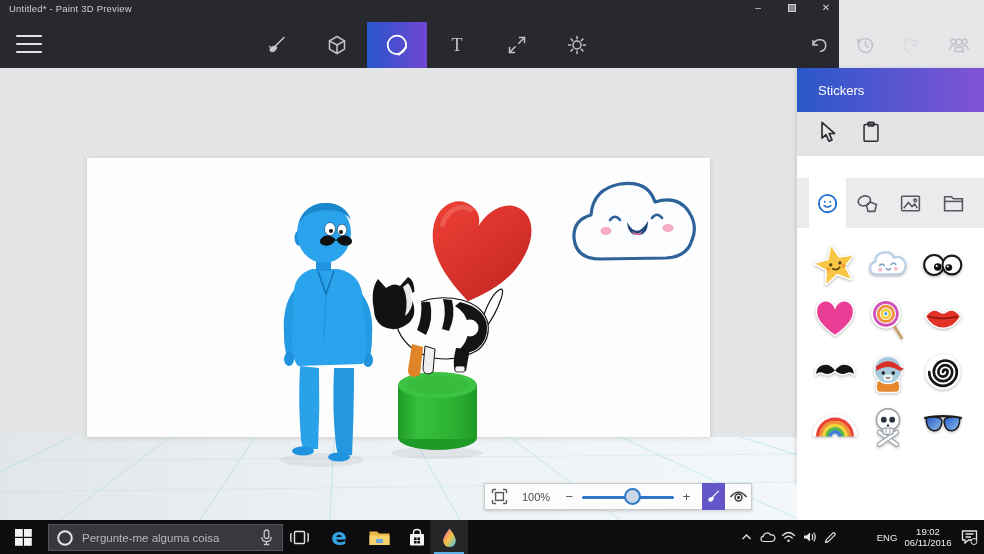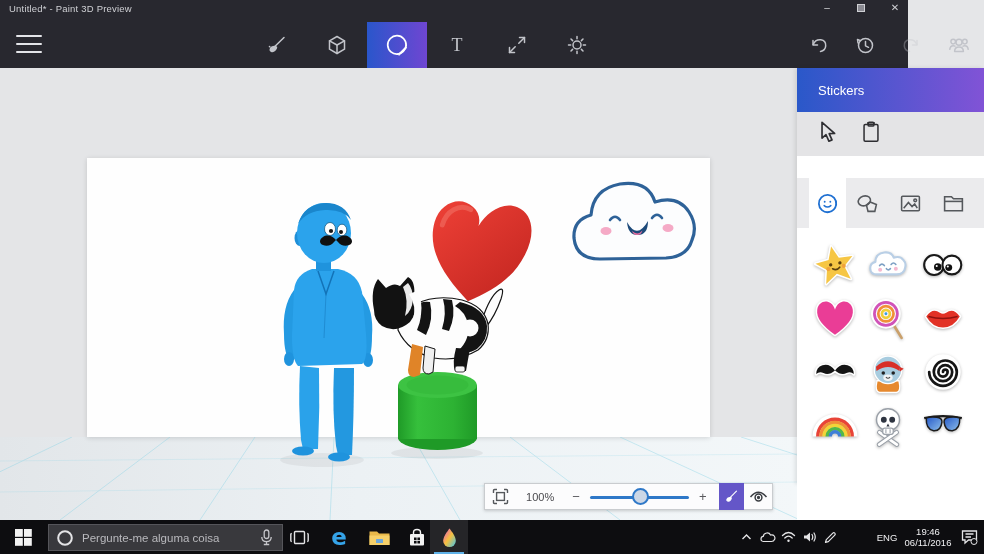--- a/index.html
+++ b/index.html
@@ -1,21 +1,21 @@
 <!DOCTYPE html>
 <html><head>
 <meta charset="utf-8">
 <style>
   html,body{margin:0;padding:0;background:#000;}
   *{box-sizing:border-box;}
   .app{position:relative;width:984px;height:554px;overflow:hidden;
        font-family:"Liberation Sans","DejaVu Sans",sans-serif;background:#e5e6e8;}
 
   
-  .topbar{position:absolute;left:0;top:0;width:908px;height:68px;background:#28282f;}
+  .topbar{position:absolute;left:0;top:0;width:839px;height:68px;background:#28282f;}
   .title-text{position:absolute;left:9px;top:3px;font-size:9.5px;color:#cfd0d4;letter-spacing:.2px;}
   .win-controls{position:absolute;right:6px;top:0;height:15px;display:flex;align-items:center;gap:20px;}
   .win-btn{width:14px;height:13px;display:flex;align-items:center;justify-content:center;
            color:#cfd0d4;font-size:10px;cursor:default;}
   .max-glyph{width:8px;height:8px;border:1px solid #cfd0d4;background:#8a8a92;}
   .toolbar{position:absolute;left:0;top:22px;width:984px;height:46px;}
   .hamburger{position:absolute;left:16px;top:12px;width:26px;height:20px;display:flex;flex-direction:column;justify-content:space-between;padding:1px 0;}
   .hamburger i{display:block;height:2px;background:#e4e5e9;border-radius:1px;}
   .tools-center{position:absolute;left:247px;top:0;height:46px;display:flex;}
   .tool-slot{width:60px;height:46px;display:flex;align-items:center;justify-content:center;}
@@ -29,21 +29,21 @@
   .main{position:absolute;left:0;top:68px;width:984px;height:452px;}
   .workspace{position:absolute;left:0;top:0;width:797px;height:452px;overflow:hidden;}
   .wall{position:absolute;left:0;top:0;width:797px;height:369px;background:#e4e5e7;}
   .floor{position:absolute;left:0;top:369px;width:797px;height:83px;
          background:linear-gradient(90deg,#e2e6e9 0%,#ecf1f4 45%,#f3f7f9 100%);}
   .canvas3d{position:absolute;left:87px;top:90px;width:623px;height:279px;background:#fefefe;
             box-shadow:0 1px 5px rgba(0,0,0,.14);}
   .scene{position:absolute;left:0;top:0;width:797px;height:452px;}
 
   
-  .zoombar{position:absolute;left:484px;top:415px;width:289px;height:27px;background:#fcfcfd;
+  .zoombar{position:absolute;left:484px;top:415px;width:268px;height:27px;background:#fcfcfd;
            border:1px solid #c9cccf;box-shadow:0 1px 3px rgba(0,0,0,.18);display:flex;align-items:center;}
   .zb-fit{width:34px;display:flex;justify-content:center;}
   .zb-pct{width:52px;text-align:center;font-size:11px;color:#4a4a4e;}
   .zb-minus,.zb-plus{width:26px;text-align:center;font-size:13px;color:#5a5a5e;cursor:default;}
   .zb-track-wrap{position:relative;width:112px;height:100%;}
   .zb-track{position:absolute;left:2px;right:2px;top:12px;height:3px;background:#2e78c8;border-radius:2px;}
   .zb-thumb{position:absolute;left:44px;top:4px;width:17px;height:17px;border-radius:50%;
             background:#ccd7e6;border:2px solid #2e78c8;}
   .zb-brush{width:28px;height:27px;margin-left:4px;background:#6456c8;display:flex;align-items:center;justify-content:center;}
   .zb-eye{width:30px;display:flex;align-items:center;justify-content:center;}
@@ -611,21 +611,21 @@
           <path d="M9 3.5 q1.5 2.5 0 5 M11 2 q2.5 4 0 8" stroke="#e4e4e6" stroke-width="1.2" fill="none" stroke-linecap="round"></path>
         </svg>
       </span>
       <span class="tray-ic">
         <svg width="13" height="13" viewBox="0 0 13 13">
           <path d="M1.5 11.5 L2.3 8.6 L8.8 2.1 Q9.8 1.1 10.8 2.1 Q11.8 3.1 10.8 4.1 L4.3 10.6 Z" fill="none" stroke="#e4e4e6" stroke-width="1.2" stroke-linejoin="round"></path>
         </svg>
       </span>
       <span class="tray-lang">ENG</span>
       <span class="tray-clock">
-        <span>19:46</span><br>
+        <span>19:02</span><br>
         <span>06/11/2016</span>
       </span>
       <span class="tray-ic" style="width:30px">
         <svg width="17" height="16" viewBox="0 0 17 16">
           <g stroke="#e4e4e6" stroke-width="1.3" fill="none">
             <path d="M1.5 2 H15.5 V11 H7.5 L4 14 V11 H1.5 Z"></path>
             <path d="M4.5 5 H12.5 M4.5 8 H10"></path>
           </g>
           <circle cx="13" cy="12.5" r="3" fill="#0d0d10" stroke="#e4e4e6" stroke-width="1"></circle>
         </svg>

